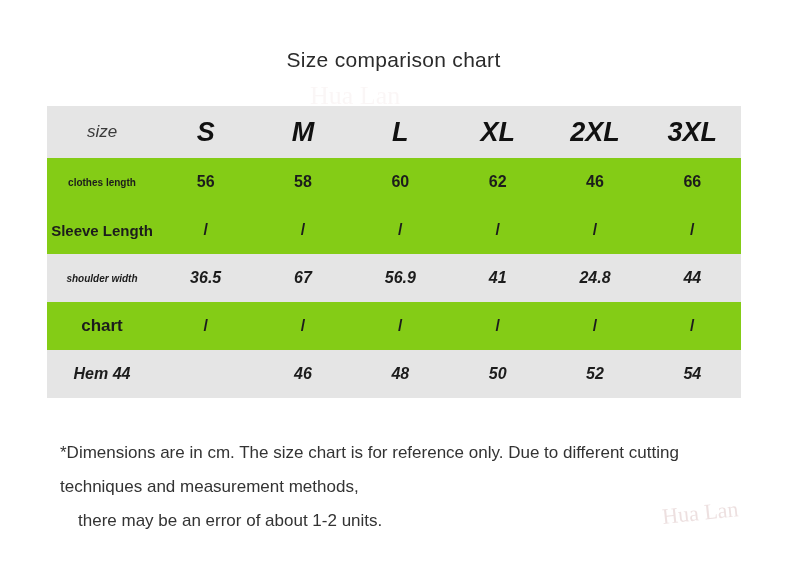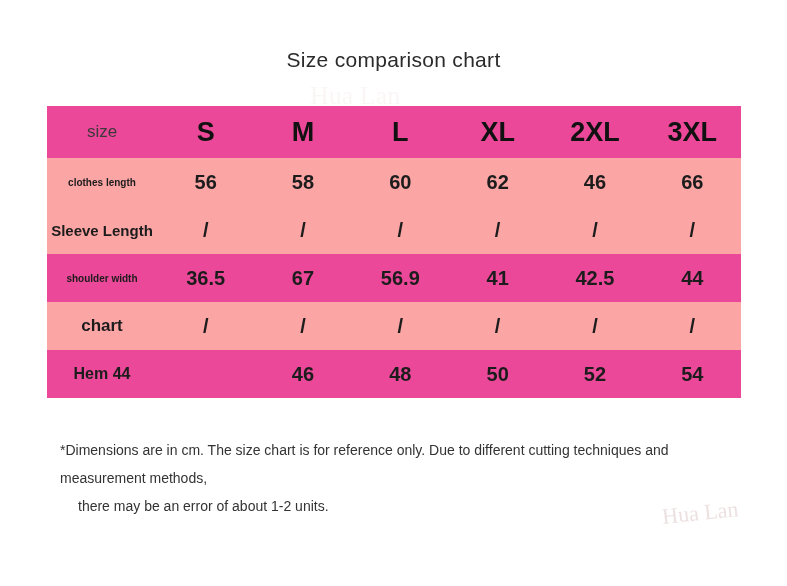--- a/index.html
+++ b/index.html
@@ -42,22 +42,22 @@
     height: 48px;
   }
   table.size-table td {
     text-align: center;
     vertical-align: middle;
     padding: 0;
     font-weight: bold;
     color: #1c1c1c;
   }
   
-  tr.row-a td { background: #ec4899; }
-  tr.row-b td { background: #fca5a5; margin-top: 8px; }
+  tr.row-a td { background: #e5e5e5; font-style: italic; }
+  tr.row-b td { background: #84cc16; margin-top: 8px; }
 
   
   td.label-cell {
     font-weight: normal;
     color: #4a4a4a;
     width: 110px;
   }
   
   tr.header-row td {
     height: 52px;
@@ -66,36 +66,36 @@
     font-size: 17px;
     color: #3a3a3a;
     font-weight: normal;
   }
   tr.header-row td.val {
     font-size: 27px;
     font-weight: bold;
     color: #111111;
   }
   td.val {
-    font-size: 20px;
+    font-size: 16px;
   }
   
   .lbl-xs { font-size: 9px; }
   .lbl-s  { font-size: 10px; }
   .lbl-m  { font-size: 15px; }
   .lbl-l  { font-size: 17px; }
   .lbl-hem {
     font-size: 16px;
     color: #1c1c1c;
     font-weight: normal;
   }
   .note {
     margin: 38px 0 0 0;
     padding: 0 60px;
-    font-size: 14px;
+    font-size: 17px;
     color: #333333;
     line-height: 2.0;
     text-align: left;
   }
   .note .line1 { display: block; }
   .note .line2 { display: block; padding-left: 18px; }
   .watermark {
     position: absolute;
     right: 36px;
     bottom: 44px;
@@ -158,21 +158,21 @@
         <td class="val">/</td>
         <td class="val">/</td>
       </tr>
 
       <tr class="row-a">
         <td class="label-cell lbl-s">shoulder width</td>
         <td class="val">36.5</td>
         <td class="val">67</td>
         <td class="val">56.9</td>
         <td class="val">41</td>
-        <td class="val">42.5</td>
+        <td class="val">24.8</td>
         <td class="val">44</td>
       </tr>
 
       <tr class="row-b">
         <td class="label-cell lbl-l">chart</td>
         <td class="val">/</td>
         <td class="val">/</td>
         <td class="val">/</td>
         <td class="val">/</td>
         <td class="val">/</td>

